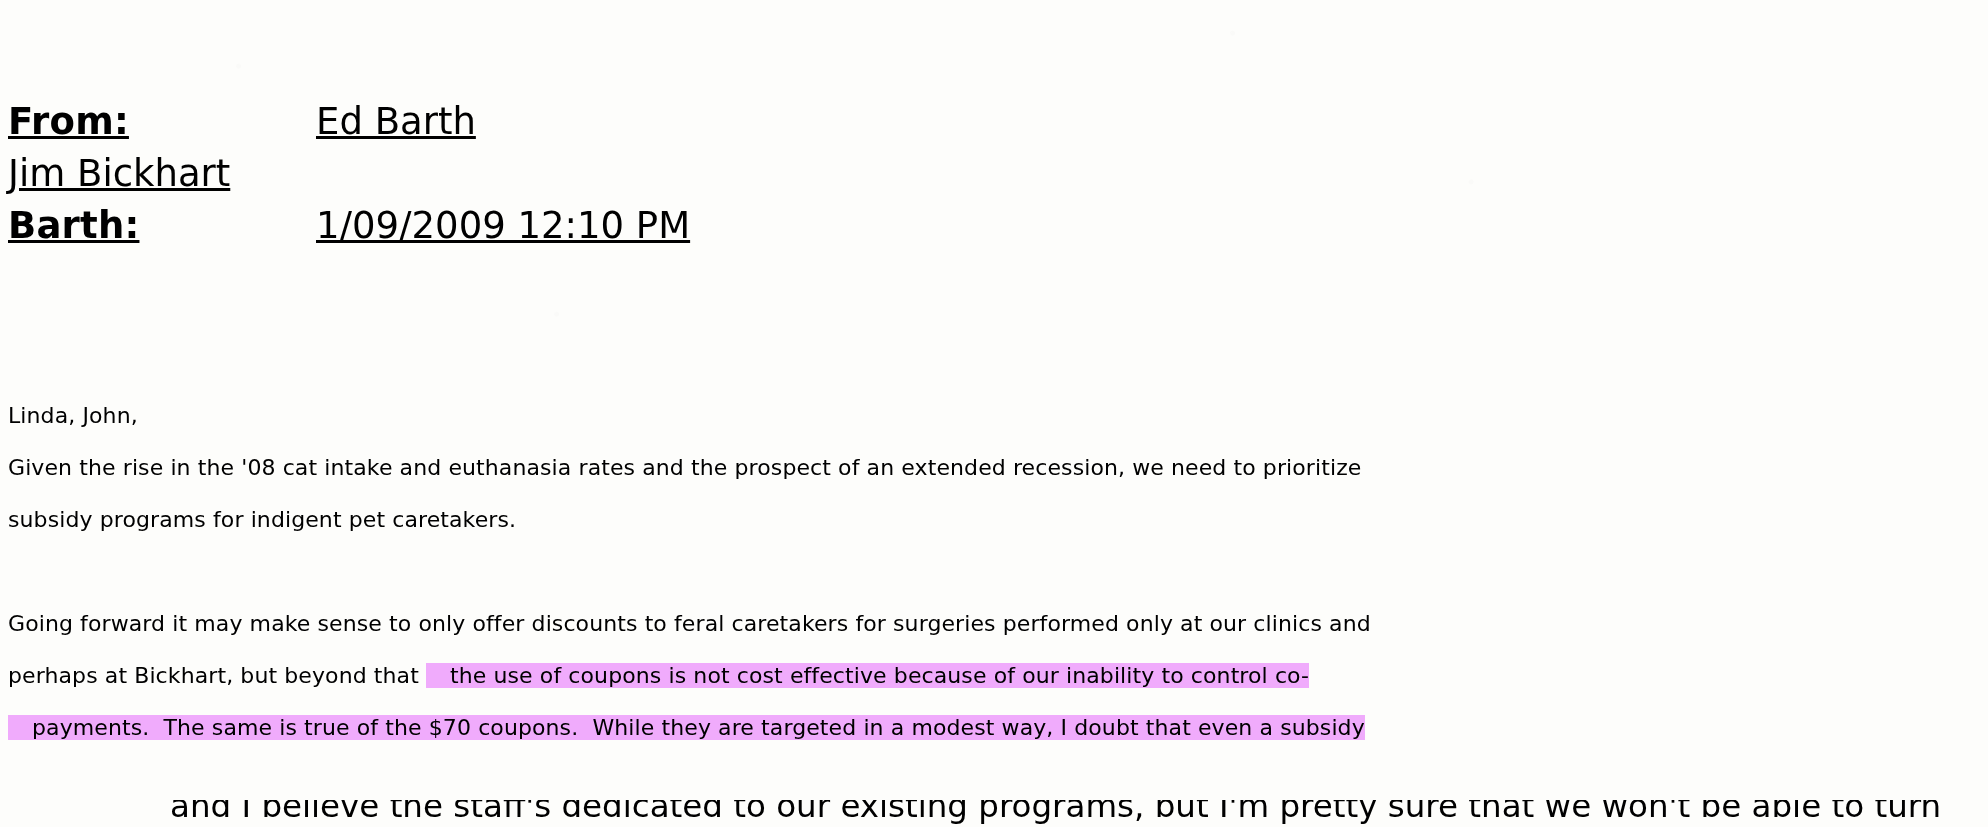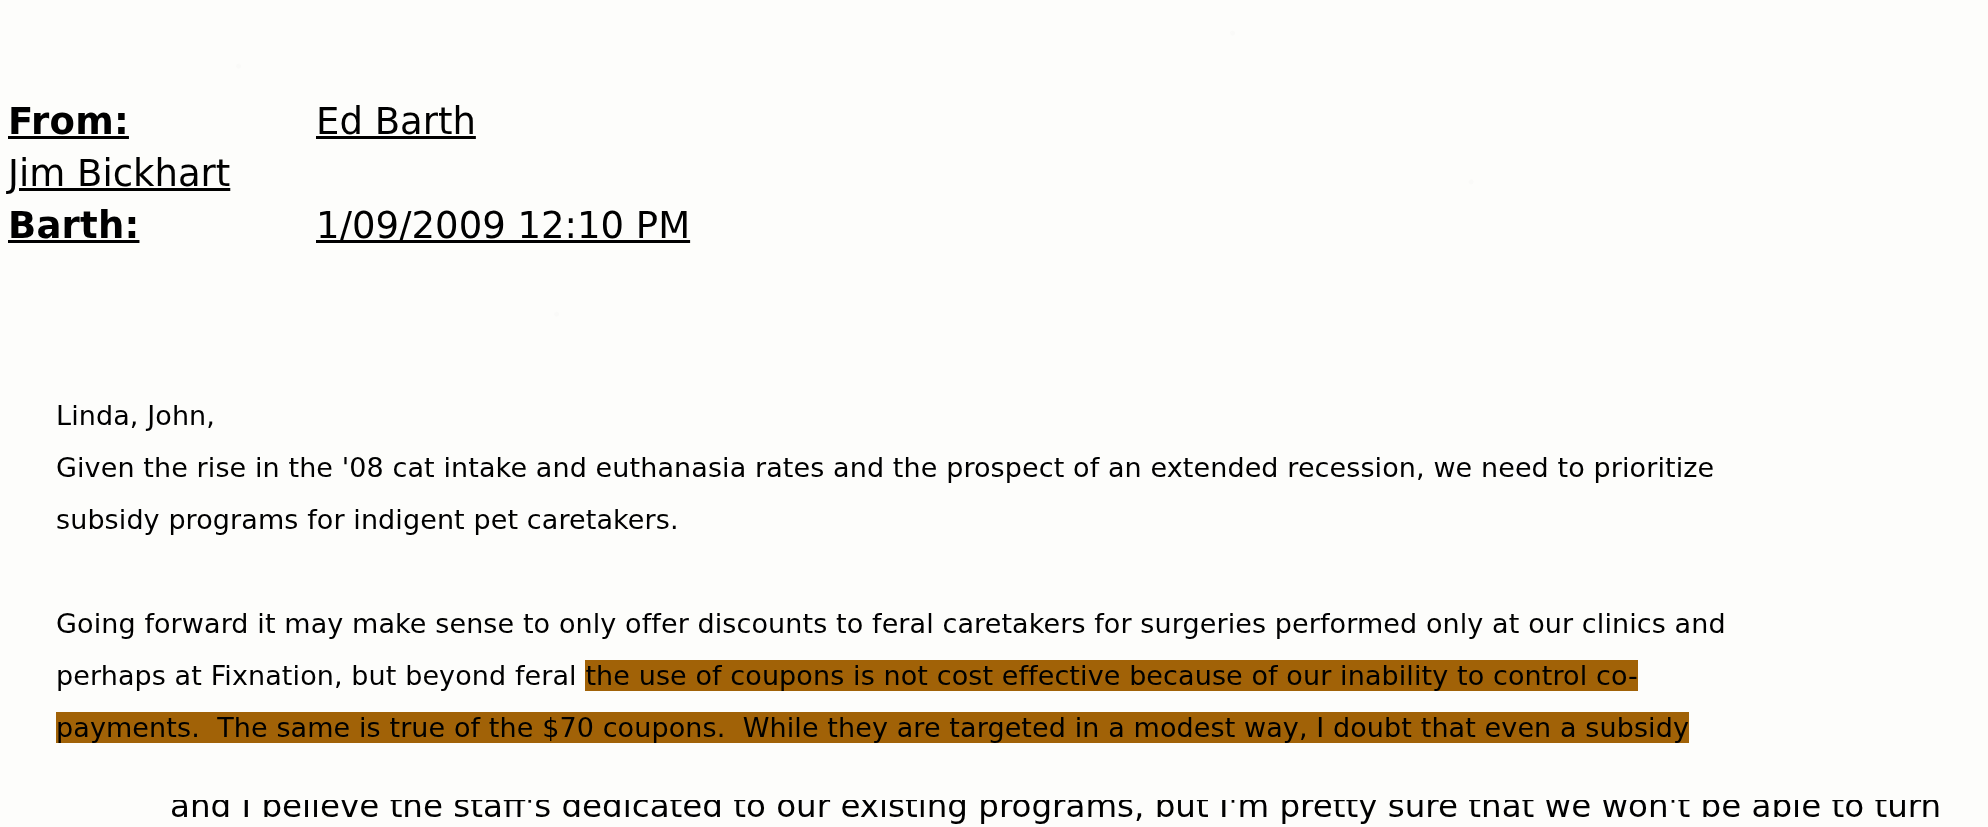--- a/index.html
+++ b/index.html
@@ -57,35 +57,35 @@
     white-space: pre;
   }
 
   .body-block {
     position: absolute;
     left: 8px;
     top: 390px;
     width: 1960px;
   }
   .para {
-    font-size: 27px;
+    font-size: 22px;
     line-height: 52px;
     letter-spacing: 0.1px;
-    margin-left: 48px;
   }
   .para + .para {
     margin-top: 52px;
   }
   .line {
     white-space: pre-wrap;
   }
 
   .hl {
-    background: #a16207;
+    background: #f0abfc;
     box-decoration-break: clone;
+    padding-left: 24px;
     -webkit-box-decoration-break: clone;
   }
 
   
   .cutoff {
     position: absolute;
     left: 170px;
     top: 800px;
     width: 1810px;
     height: 28px;
@@ -121,21 +121,21 @@
   <div class="body-block">
 
     <div class="para">
       <div class="line">Linda, John,</div>
       <div class="line">Given the rise in the '08 cat intake and euthanasia rates and the prospect of an extended recession, we need to prioritize</div>
       <div class="line">subsidy programs for indigent pet caretakers.</div>
     </div>
 
     <div class="para">
       <div class="line">Going forward it may make sense to only offer discounts to feral caretakers for surgeries performed only at our clinics and</div>
-      <div class="line"><span>perhaps at Fixnation, but beyond feral </span><span class="hl">the use of coupons is not cost effective because of our inability to control co-</span></div>
+      <div class="line"><span>perhaps at Bickhart, but beyond that </span><span class="hl">the use of coupons is not cost effective because of our inability to control co-</span></div>
       <div class="line"><span class="hl">payments.  The same is true of the $70 coupons.  While they are targeted in a modest way, I doubt that even a subsidy</span></div>
 
     </div>
 
   </div>
 
   <div class="cutoff">
     <div class="line">and I believe the staff's dedicated to our existing programs, but I'm pretty sure that we won't be able to turn things</div>
   </div>
 </div>

